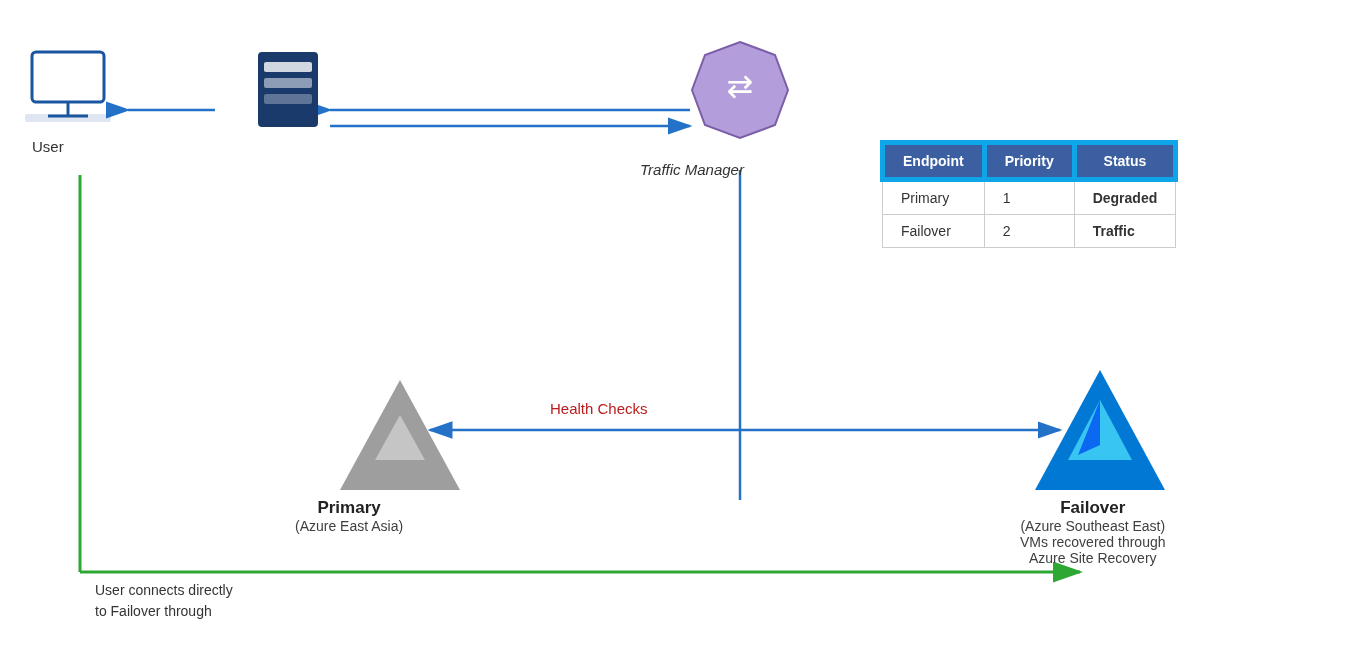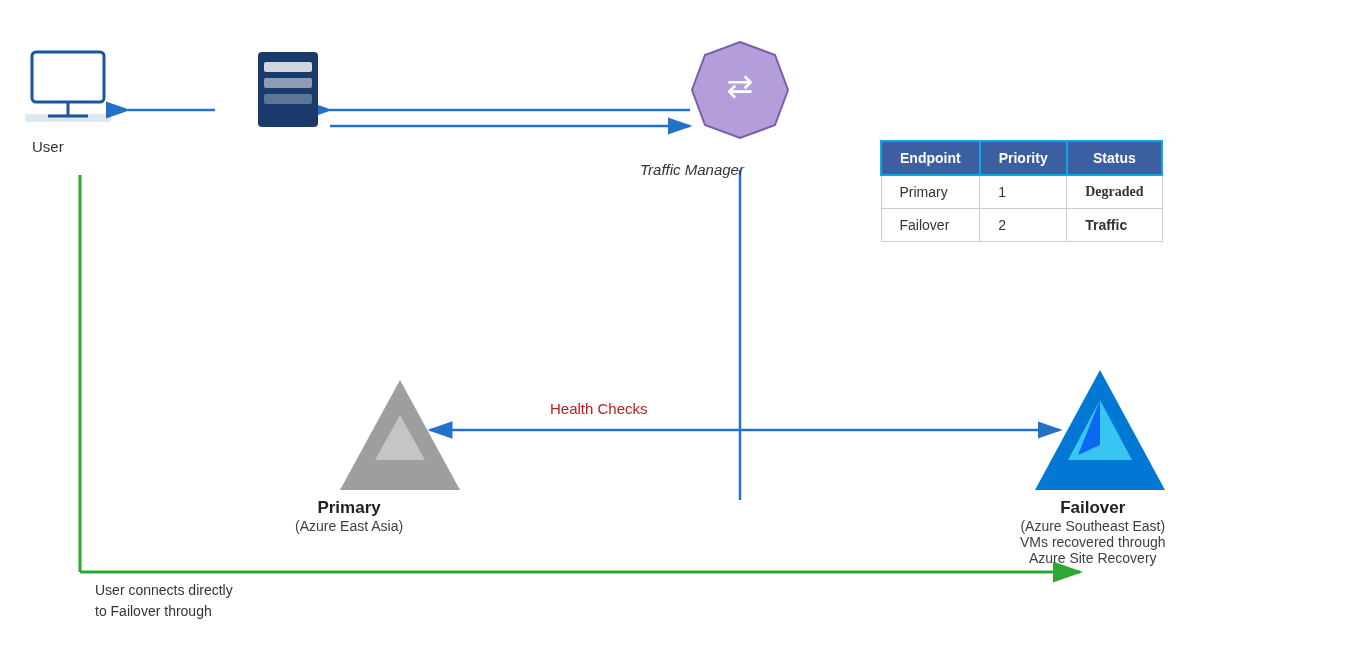--- a/index.html
+++ b/index.html
@@ -39,30 +39,30 @@
     
     .endpoint-table {
       position: absolute;
       border-collapse: collapse;
       font-size: 14px;
     }
     .endpoint-table th {
       background: #3b5fa0;
       color: white;
       padding: 8px 18px;
-      border: 2px solid #0ea5e9;
+      border: 5px solid #0ea5e9;
       font-weight: 600;
     }
     .endpoint-table td {
       padding: 8px 18px;
       border: 1px solid #ccc;
       background: white;
       color: #333;
     }
-    .status-degraded { color: #d32f2f; font-weight: 600; font-family: Liberation Serif, serif; }
+    .status-degraded { color: #d32f2f; font-weight: 600; }
     .status-online { color: #2e7d32; font-weight: 600; }
 
     
     .health-label {
       position: absolute;
       font-size: 15px;
       color: #b91c1c;
     }
     
     .region-label {

